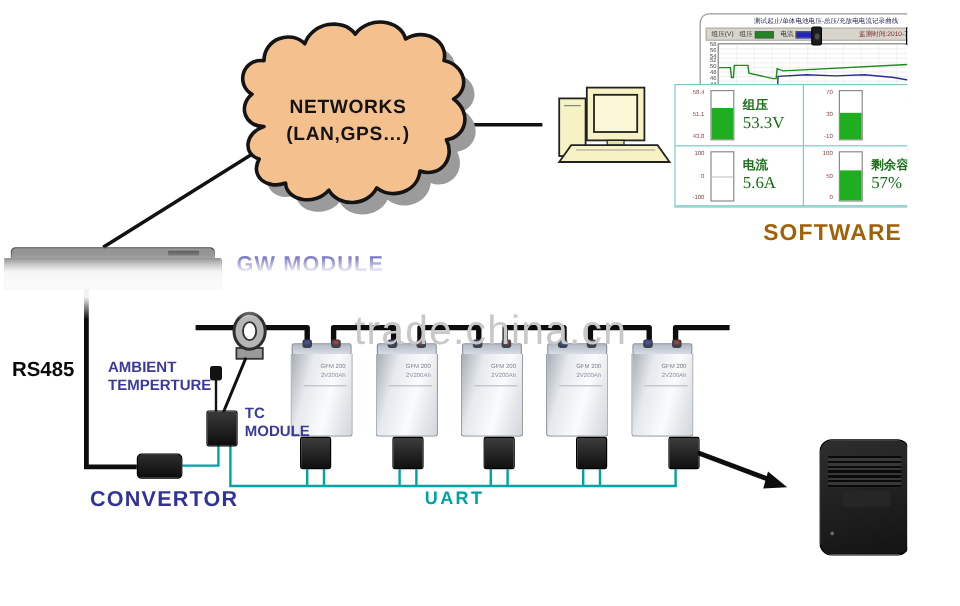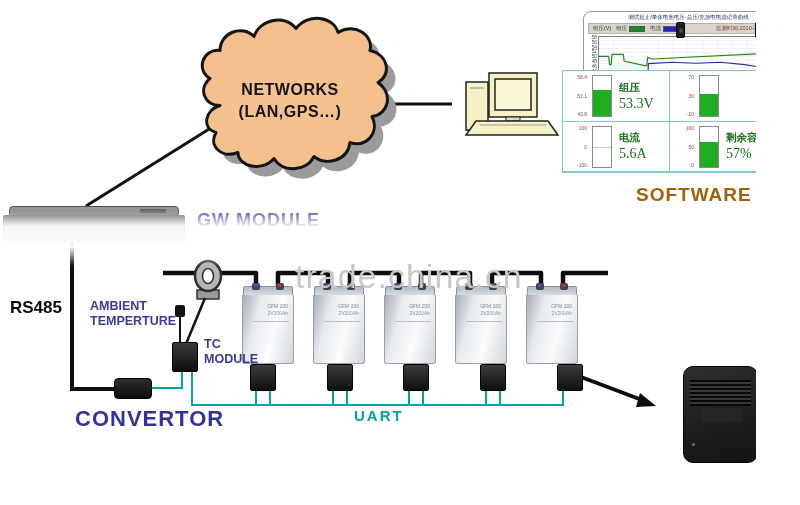--- a/index.html
+++ b/index.html
@@ -61,21 +61,21 @@
   .gfill{position:absolute;left:0;bottom:0;width:100%;}
   .gtext{position:absolute;left:56px;top:0;height:100%;display:flex;flex-direction:column;justify-content:center;}
   .gname{font-size:10.5px;font-weight:bold;color:#1d6e1d;}
   .gvalue{font-family:"Liberation Serif",serif;font-size:14px;color:#156e15;margin-top:1px;}
 
   
   .lbl{z-index:4;font-weight:bold;}
   #lbl-rs485{left:10px;top:298px;font-size:17px;color:#0a0a0a;}
   #lbl-ambient{left:90px;top:299px;font-size:12.5px;line-height:15px;color:#3a3a9c;}
   #lbl-tc{left:204px;top:337px;font-size:12.5px;line-height:15px;color:#3a3a9c;}
-  #lbl-convertor{left:75px;top:406px;font-size:22px;color:#32329b;letter-spacing:1px;}
+  #lbl-convertor{left:75px;top:406px;font-size:18px;color:#32329b;letter-spacing:1px;}
   #lbl-uart{left:354px;top:407px;font-size:15px;color:#00a2a2;letter-spacing:2px;}
   #lbl-software{left:636px;top:184px;font-size:19px;color:#a16207;letter-spacing:1px;}
   #lbl-checkcheck{left:662px;top:477px;width:122px;text-align:center;font-size:17px;color:#3a3aa8;}
 
   
   #convertor-box{left:114px;top:378px;width:38px;height:21px;z-index:2;border-radius:4px;
      background:linear-gradient(180deg,#2e2e2e,#0c0c0c);border:1px solid #000;}
   #tc-box{left:172px;top:342px;width:26px;height:30px;z-index:2;border-radius:2px;
      background:linear-gradient(180deg,#3a3a3a,#0d0d0d);border:1px solid #000;}
   #ambient-sensor{left:175px;top:305px;width:10px;height:12px;z-index:2;border-radius:2px;background:#121212;}

